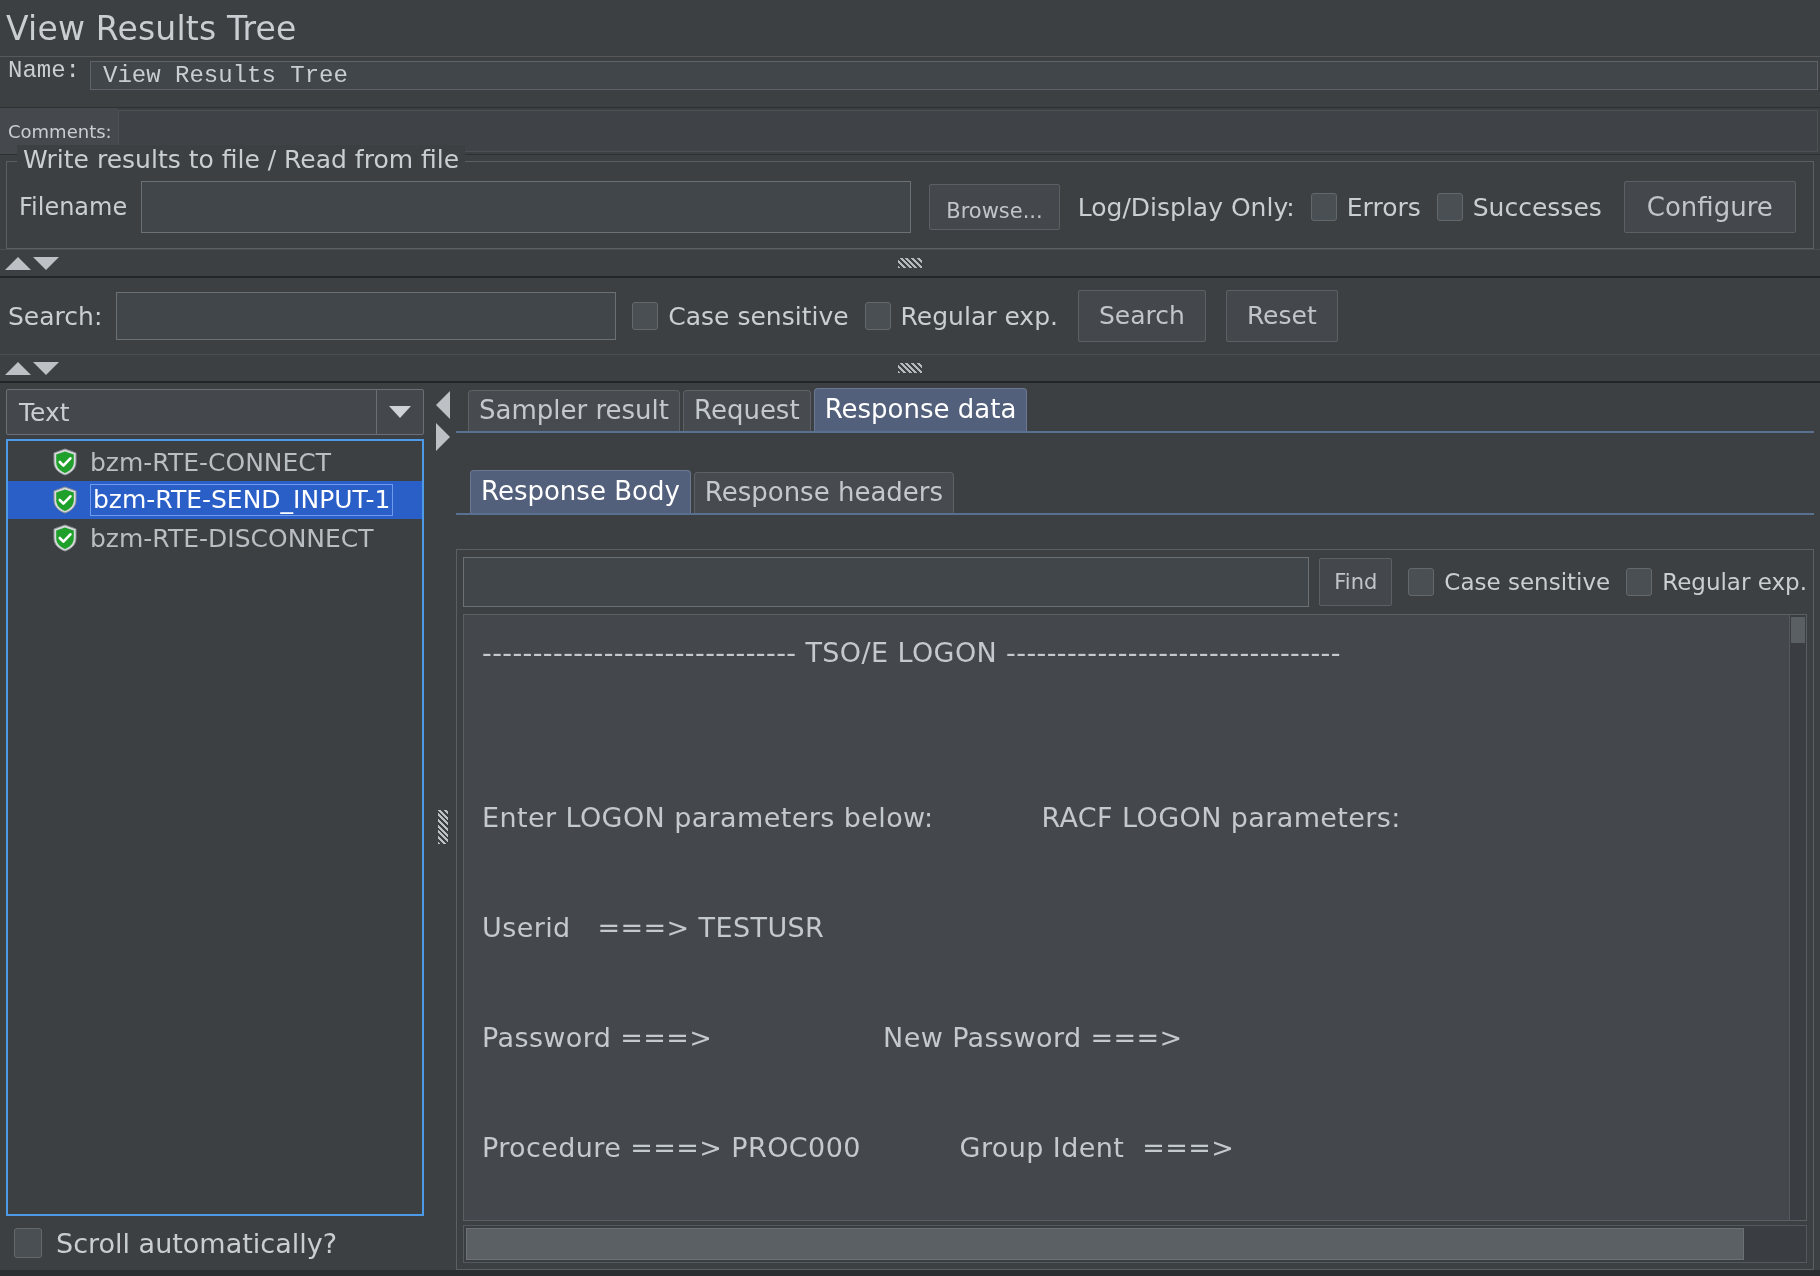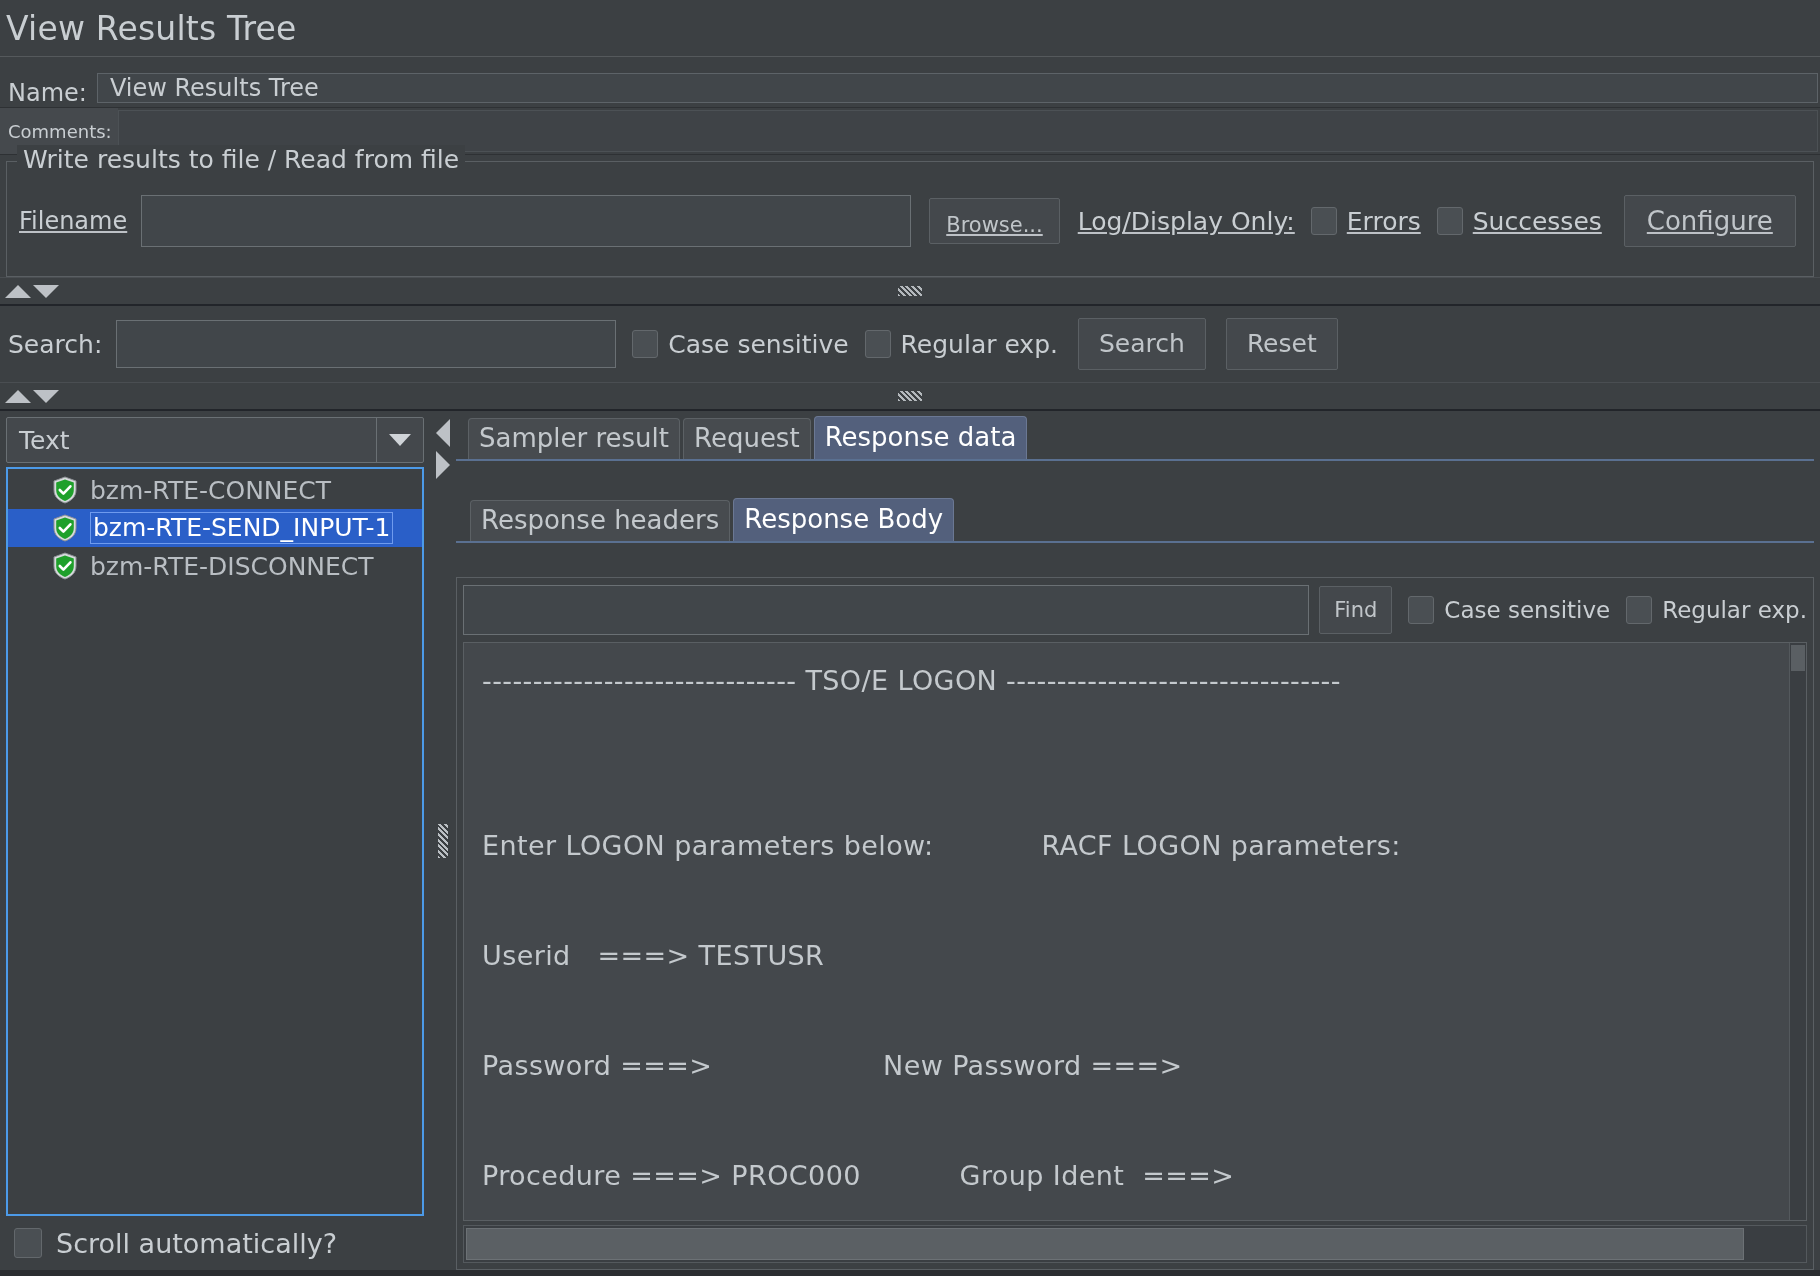--- a/index.html
+++ b/index.html
@@ -34,24 +34,25 @@
     padding-left: 6px;
     font-size: 33px;
     color: #c9ced2;
     letter-spacing: 0.2px;
   }
 
   
   .name-row {
     height: 50px;
     display: flex;
-    align-items: flex-end;
+    align-items: flex-start;
     border-top: 1px solid #55595c;
     border-bottom: 1px solid #2e3134;
     background: #3c4043;
+    font-family: Liberation Mono, monospace;
   }
   .name-label {
     display: flex;
     align-items: center;
     padding: 0 10px 0 8px;
     font-size: 24px;
     color: #c9ced2;
     white-space: nowrap;
   }
   .name-field {
@@ -87,23 +88,22 @@
     border: 1px solid #4c5155;
     margin: 2px 2px 2px 0;
   }
 
   
   .group {
     margin: 6px 6px 0 6px;
     border: 1px solid #5a5f63;
     position: relative;
     padding: 0 6px 10px 6px;
-    height: 116px;
-    box-sizing: border-box;
-    text-decoration: underline;
+    height: 88px;
+    box-sizing: border-box;
   }
   .group-title {
     position: absolute;
     top: -17px;
     left: 10px;
     background: #3c4043;
     padding: 0 6px;
     font-size: 25px;
     color: #c9ced2;
     white-space: nowrap;
@@ -590,22 +590,22 @@
       <span class="grip-v"></span>
     </div>
 
     <div class="right-pane">
       <div class="tabrow">
         <div class="tab">Sampler result</div>
         <div class="tab">Request</div>
         <div class="tab active">Response data</div>
       </div>
       <div class="tabrow2">
+        <div class="tab active">Response Body</div>
         <div class="tab">Response headers</div>
-        <div class="tab active">Response Body</div>
       </div>
 
       <div class="content-box">
         <div class="find-row">
           <div class="find-input"></div>
           <div class="btn btn-find">Find</div>
           <span class="cb"></span>
           <span class="find-cb-label">Case sensitive</span>
           <span class="cb"></span>
           <span class="find-cb-label">Regular exp.</span>

